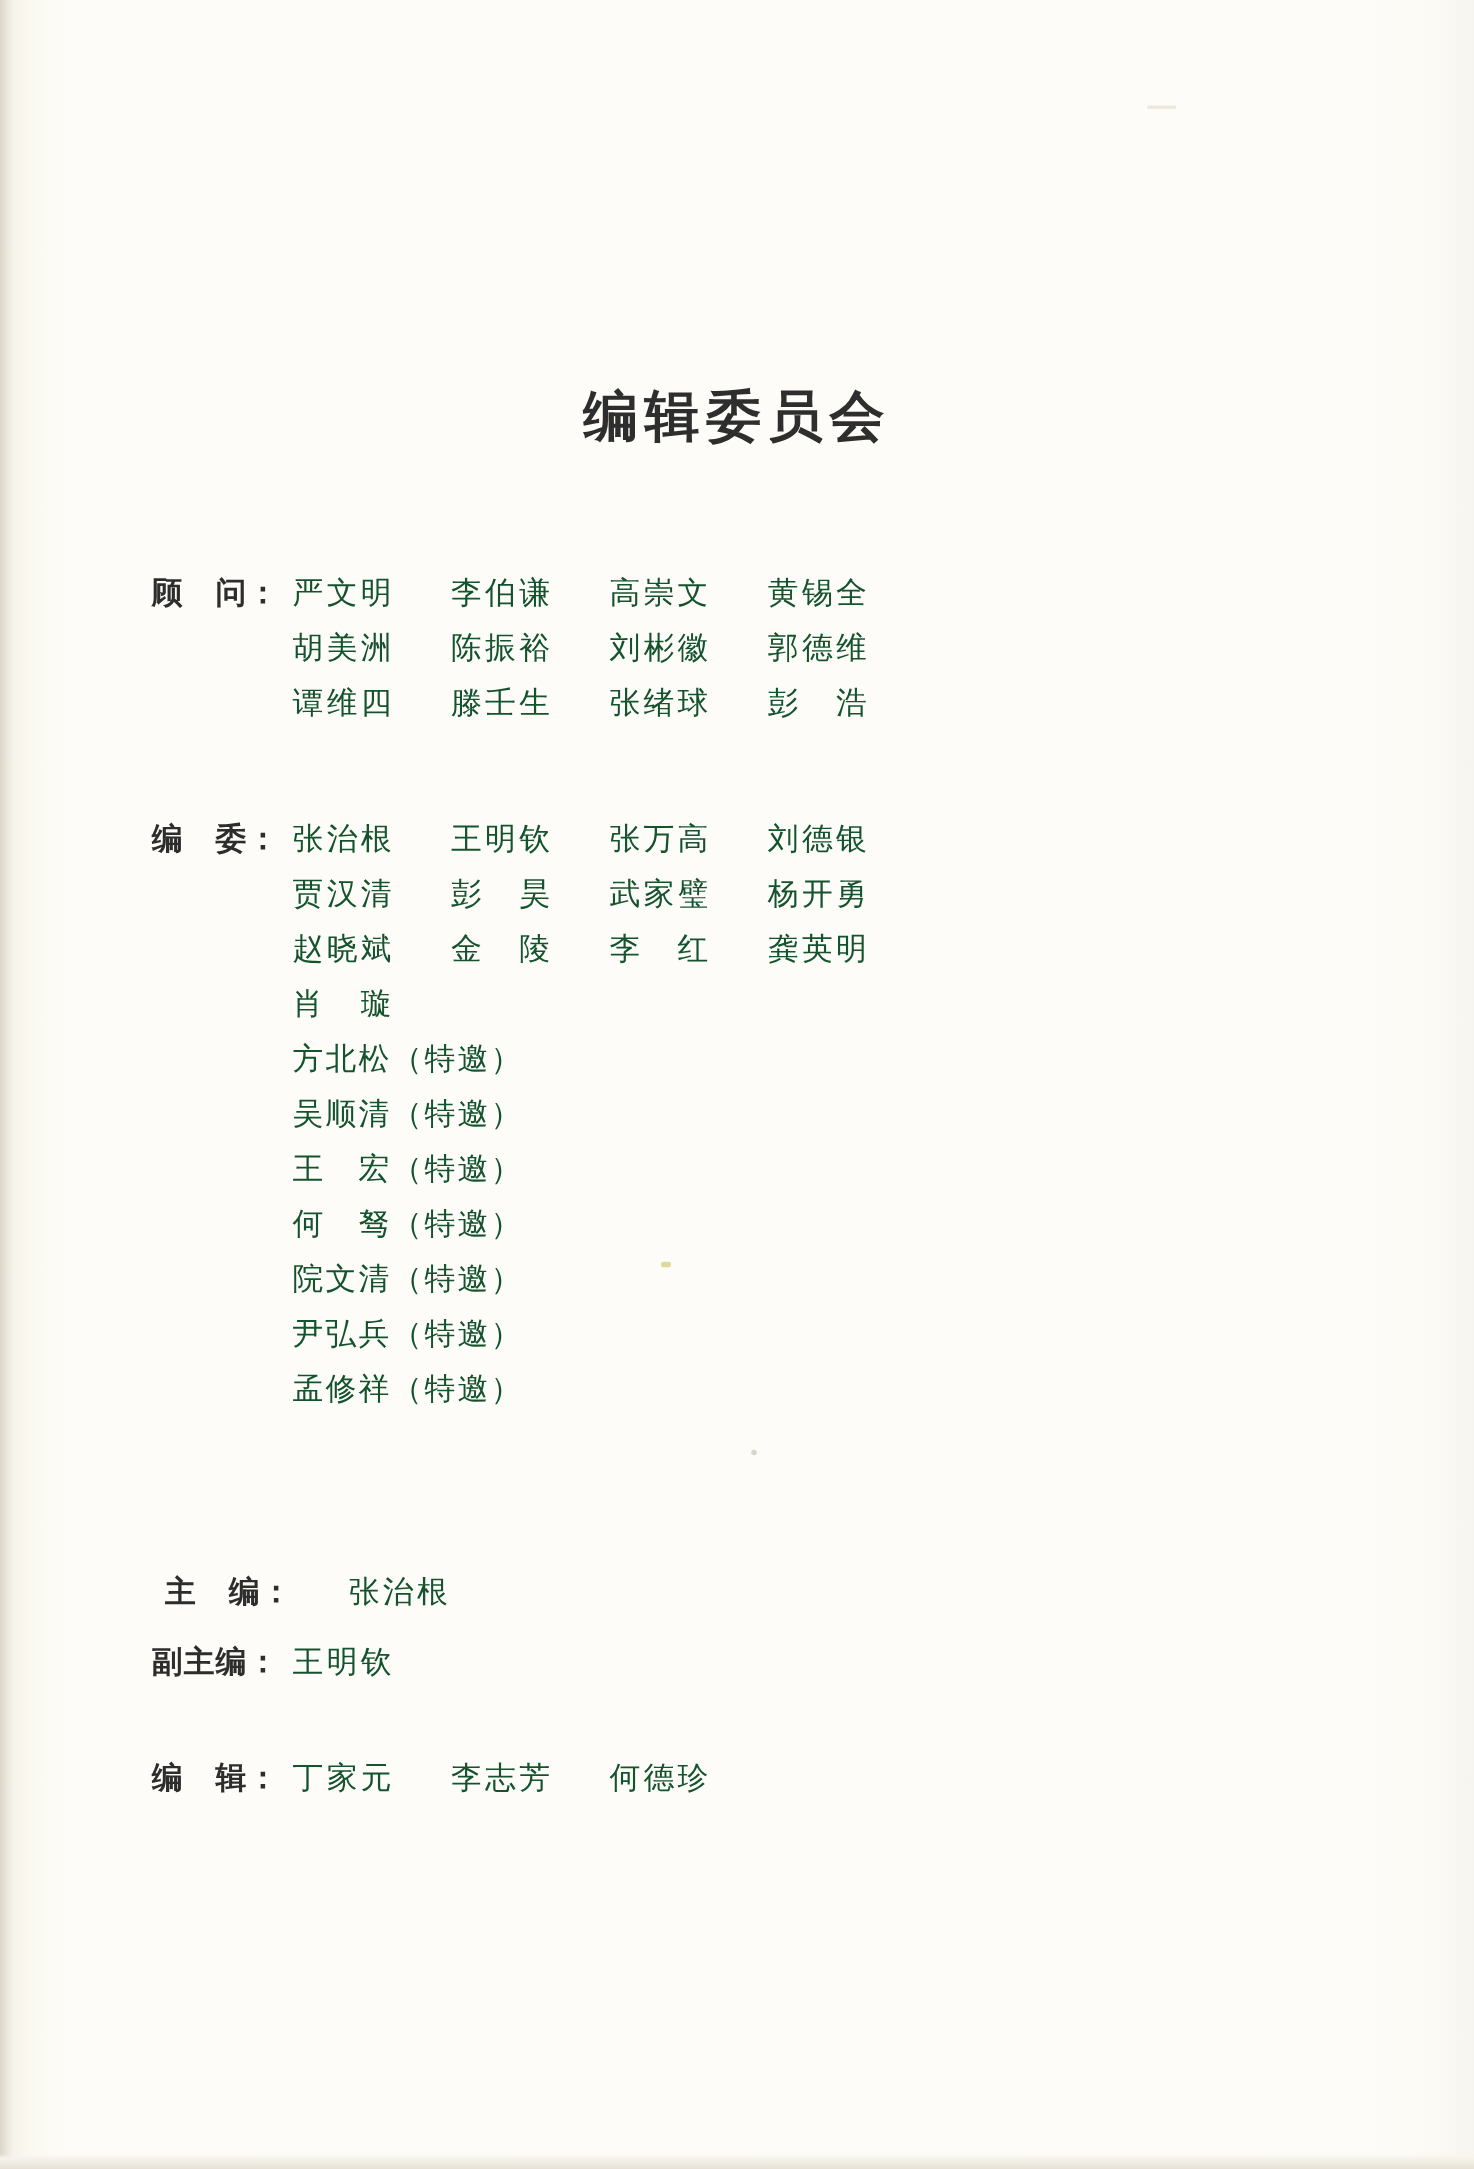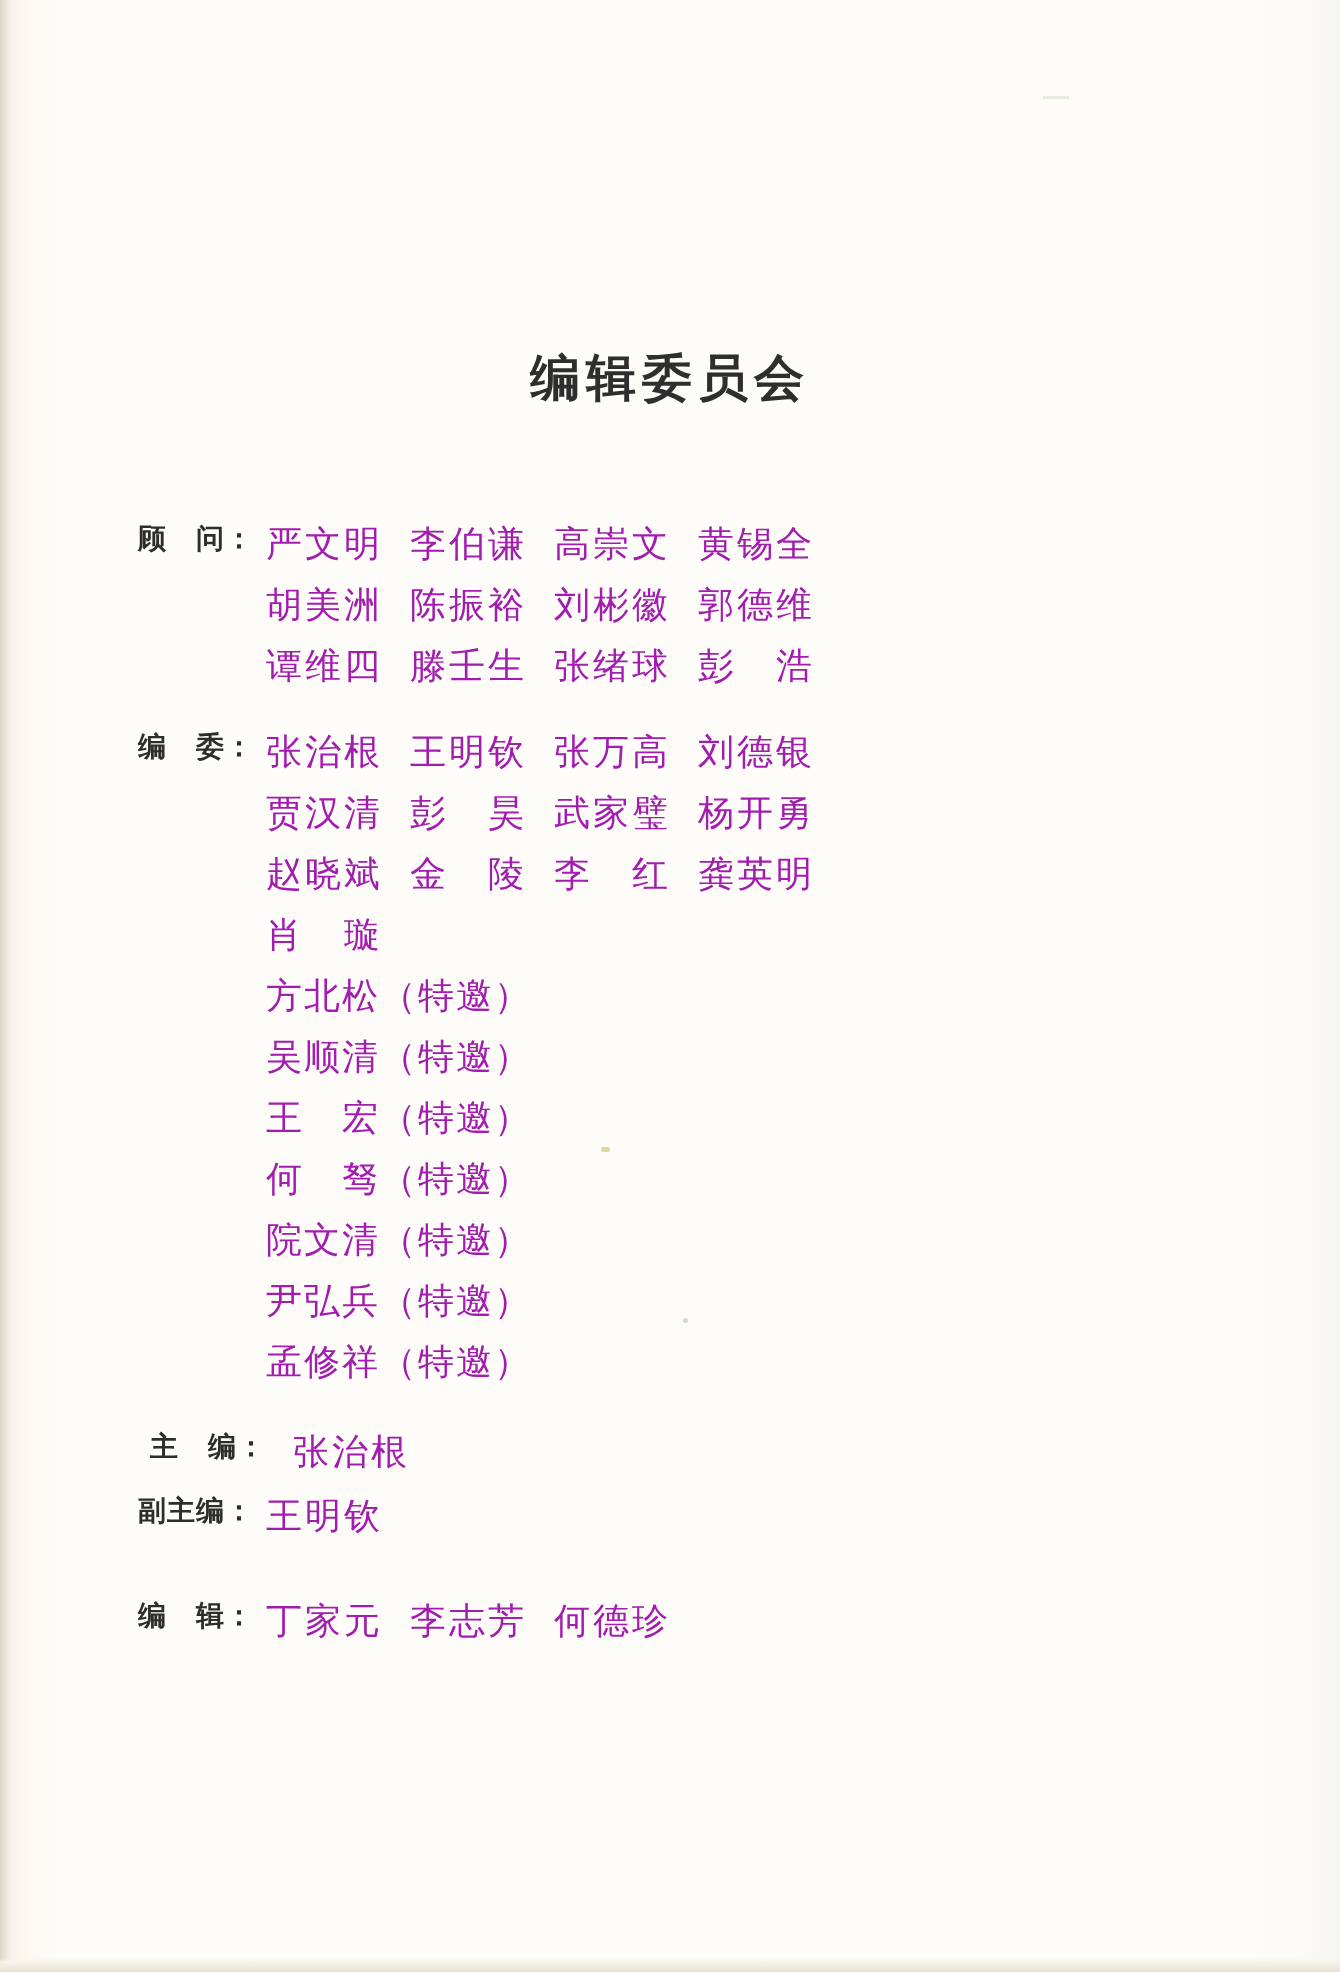--- a/index.html
+++ b/index.html
@@ -87,22 +87,22 @@
     display: flex;
     flex-direction: column;
   }
   .name-line {
     display: flex;
     margin-bottom: 12px;
   }
   .cell {
     width: 144px;
     flex: 0 0 144px;
-    font-size: 36px;
-    color: #a21caf;
+    font-size: 28px;
+    color: #14532d;
     letter-spacing: 3px;
     white-space: pre;
     font-family: Liberation Mono, monospace;
   }
   .cell.wide {
     width: auto;
     flex: 0 0 auto;
     letter-spacing: 2px;
   }
   .mark-a {
@@ -166,21 +166,21 @@
           <div class="name-line">
             <div class="cell">谭维四</div>
             <div class="cell">滕壬生</div>
             <div class="cell">张绪球</div>
             <div class="cell">彭　浩</div>
           </div>
         </div>
       </div>
     </div>
 
-    <div class="block" style="top: 728px;">
+    <div class="block" style="top: 744px;">
       <div class="row">
         <div class="label">编　委：</div>
         <div class="names">
           <div class="name-line">
             <div class="cell">张治根</div>
             <div class="cell">王明钦</div>
             <div class="cell">张万高</div>
             <div class="cell">刘德银</div>
           </div>
           <div class="name-line">

